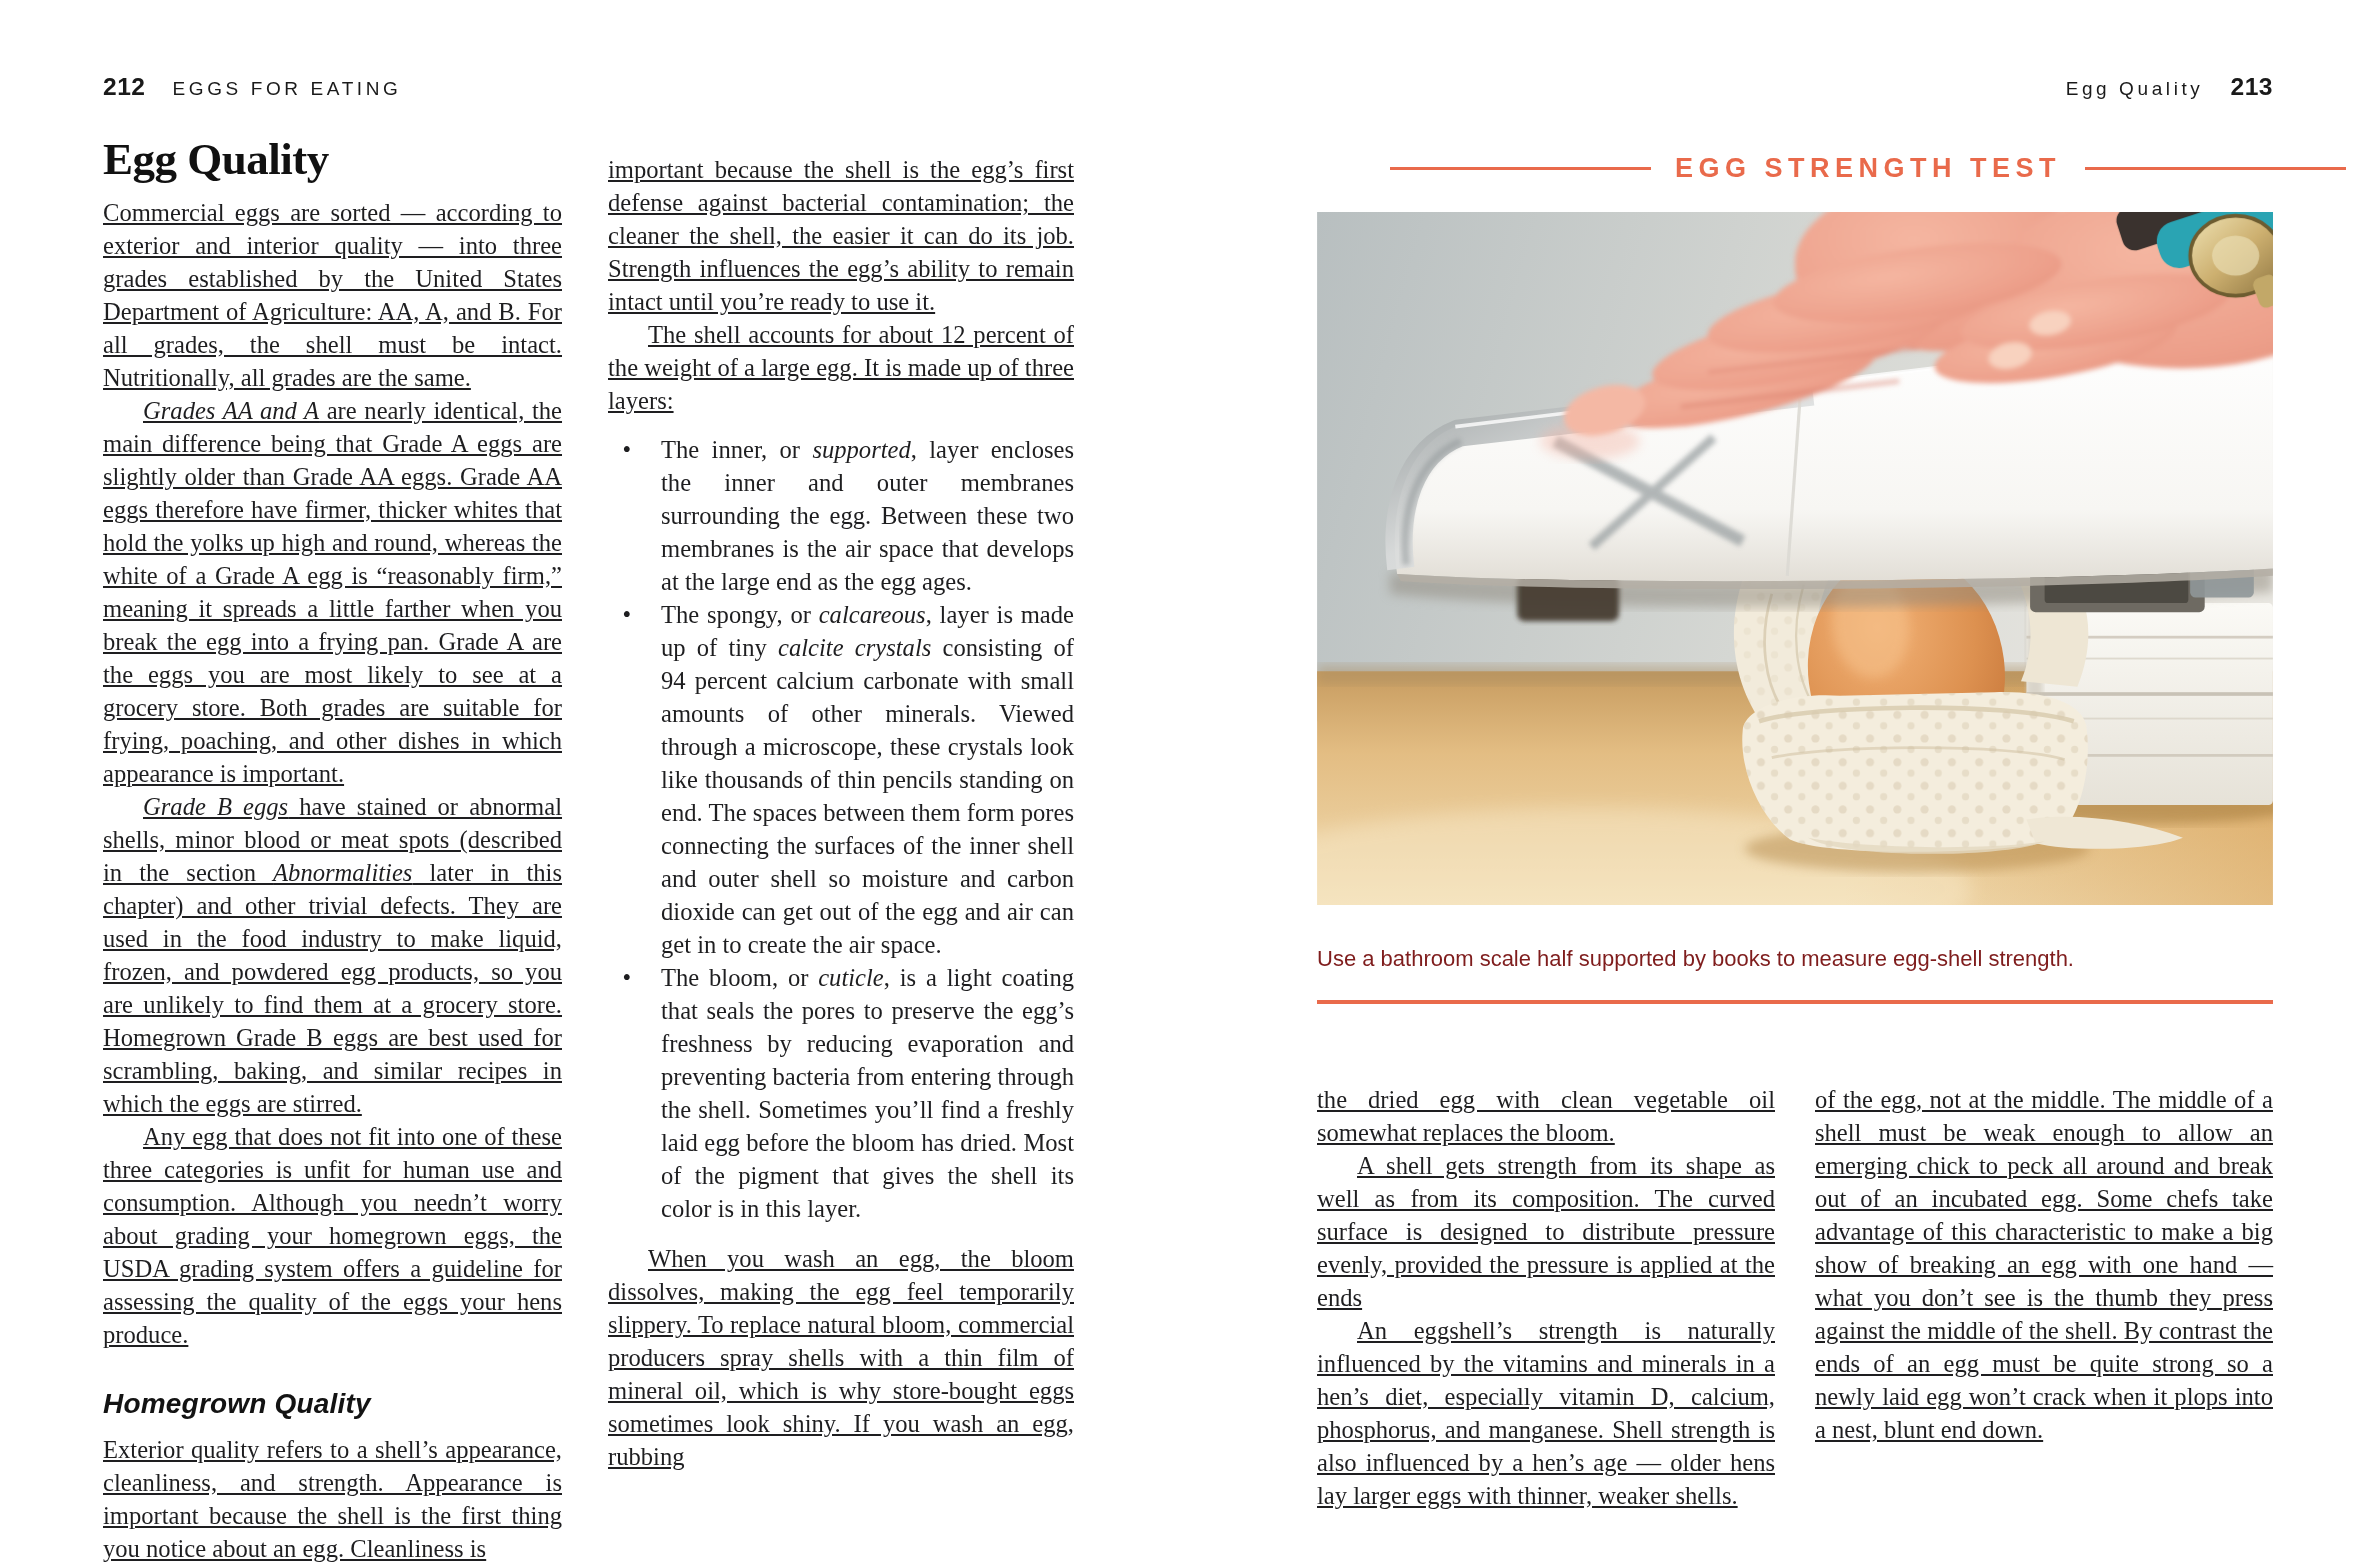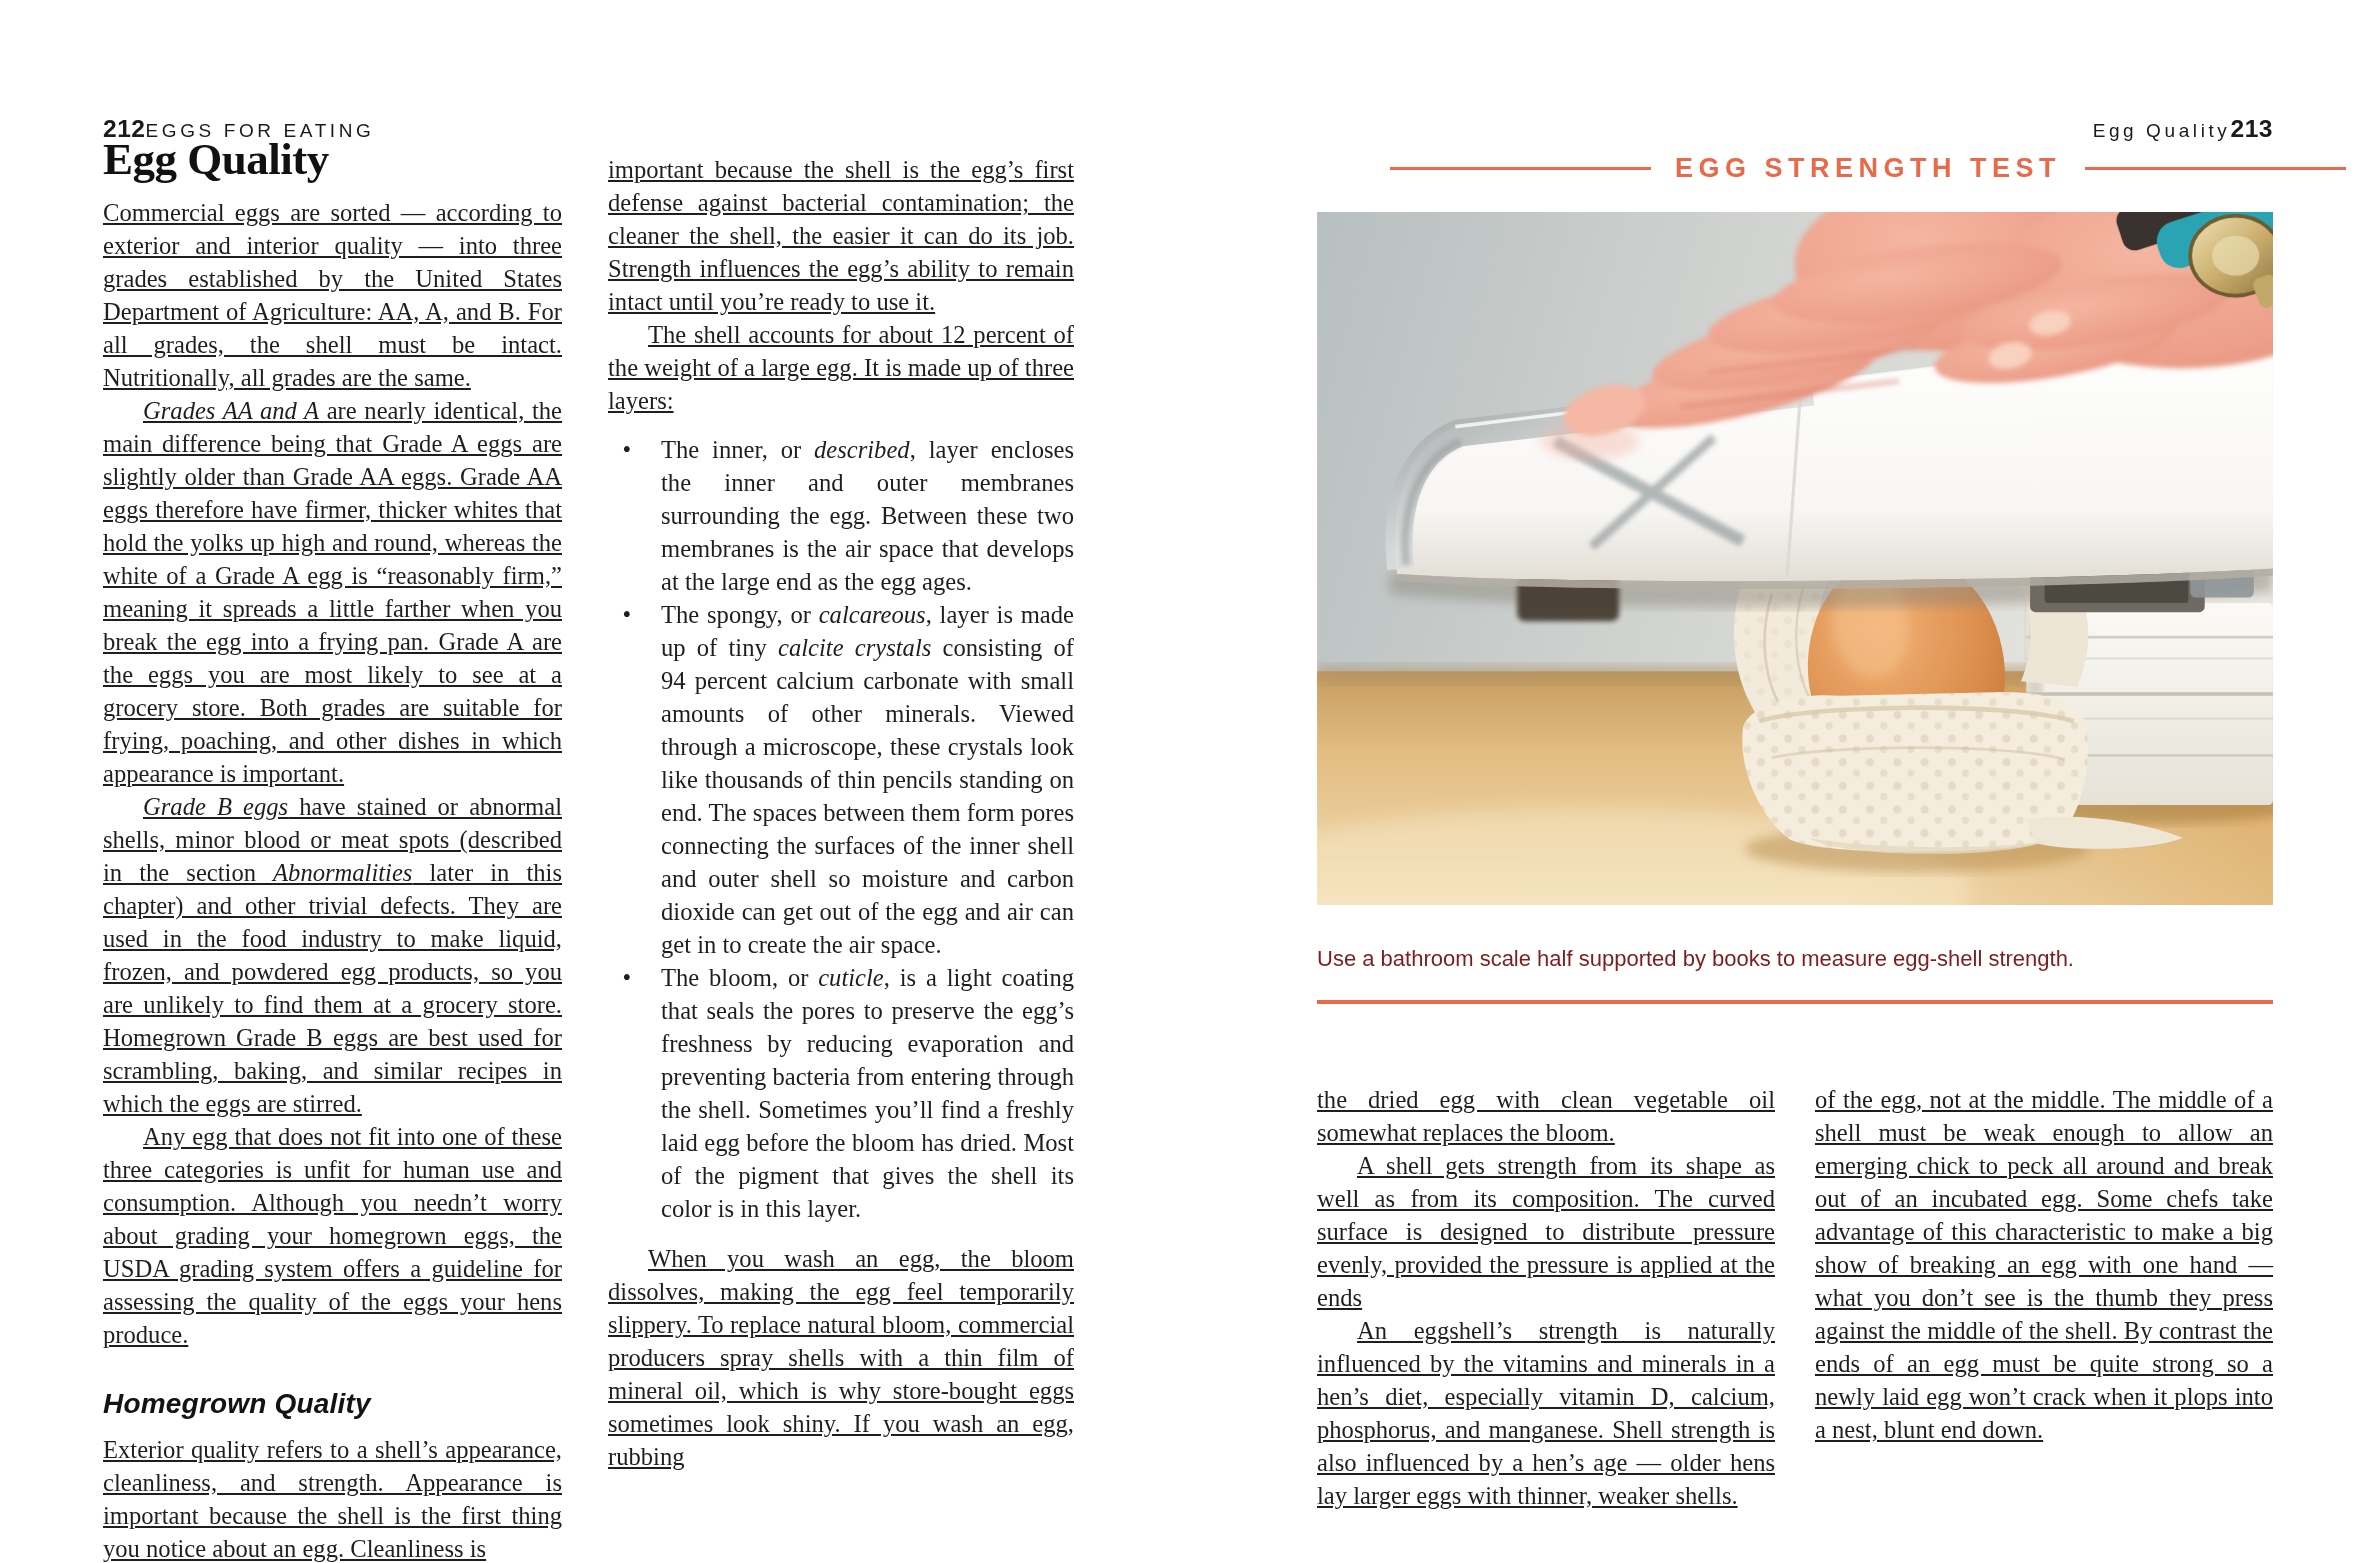--- a/index.html
+++ b/index.html
@@ -1,21 +1,21 @@
 <!DOCTYPE html>
 <html lang="en" style="font-size:14.6px"><head>
 <meta charset="utf-8">
 <style>
   html,body{margin:0;padding:0;}
   body{background:#ffffff;font-family:"Liberation Serif",serif;color:#1e1e20;}
   #page{position:relative;width:2366px;height:1563px;background:#ffffff;overflow:hidden;}
 
   
-  .runhead{position:absolute;top:73px;display:flex;align-items:baseline;
-           font-family:"Liberation Sans",sans-serif;color:#1a1a1a;margin-top:42px;}
+  .runhead{position:absolute;top:73px;display:flex;align-items:baseline;gap:27px;
+           font-family:"Liberation Sans",sans-serif;color:#1a1a1a;}
   .runhead .num{font-size:24.6px;font-weight:bold;letter-spacing:0.5px;}
   .runhead .label{font-size:19px;letter-spacing:3.6px;font-weight:400;}
   .runhead-right{right:93px;}
   .runhead-left{left:103px;}
 
   
   .col{position:absolute;font-size:24.6px;line-height:33px;text-align:justify;hyphens:auto;}
   .col p{margin:0;text-decoration:underline;}
   .col p.ind{text-indent:40px;}
   .chapter-title{font-size:45px;font-weight:bold;line-height:1.05;letter-spacing:-0.5px;
@@ -60,21 +60,21 @@
     <p class="ind"><em>Grade B eggs</em><span> have stained or abnormal shells, minor blood or meat spots (described in the section </span><em>Abnormalities</em><span> later in this chapter) and other trivial defects. They are used in the food industry to make liquid, frozen, and powdered egg products, so you are unlikely to find them at a grocery store. Homegrown Grade B eggs are best used for scrambling, baking, and similar recipes in which the eggs are stirred.</span></p>
     <p class="ind">Any egg that does not fit into one of these three categories is unfit for human use and consumption. Although you needn’t worry about grading your homegrown eggs, the USDA grading system offers a guideline for assessing the quality of the eggs your hens produce.</p>
     <h2 class="subhead">Homegrown Quality</h2>
     <p>Exterior quality refers to a shell’s appearance, cleanliness, and strength. Appearance is important because the shell is the first thing you notice about an egg. Cleanliness is</p>
   </div>
 
   <div class="col" id="col-l2">
     <p>important because the shell is the egg’s first defense against bacterial contamination; the cleaner the shell, the easier it can do its job. Strength influences the egg’s ability to remain intact until you’re ready to use it.</p>
     <p class="ind">The shell accounts for about 12 percent of the weight of a large egg. It is made up of three layers:</p>
     <ul class="bullets">
-      <li><span>The inner, or </span><em>described</em><span>, layer encloses the inner and outer membranes surrounding the egg. Between these two membranes is the air space that develops at the large end as the egg ages.</span></li>
+      <li><span>The inner, or </span><em>supported</em><span>, layer encloses the inner and outer membranes surrounding the egg. Between these two membranes is the air space that develops at the large end as the egg ages.</span></li>
       <li><span>The spongy, or </span><em>calcareous</em><span>, layer is made up of tiny </span><em>calcite crystals</em><span> consisting of 94 percent calcium carbonate with small amounts of other minerals. Viewed through a microscope, these crystals look like thousands of thin pencils standing on end. The spaces between them form pores connecting the surfaces of the inner shell and outer shell so moisture and carbon dioxide can get out of the egg and air can get in to create the air space.</span></li>
       <li><span>The bloom, or </span><em>cuticle</em><span>, is a light coating that seals the pores to preserve the egg’s freshness by reducing evaporation and preventing bacteria from entering through the shell. Sometimes you’ll find a freshly laid egg before the bloom has dried. Most of the pigment that gives the shell its color is in this layer.</span></li>
     </ul>
     <p class="ind">When you wash an egg, the bloom dissolves, making the egg feel temporarily slippery. To replace natural bloom, commercial producers spray shells with a thin film of mineral oil, which is why store-bought eggs sometimes look shiny. If you wash an egg, rubbing</p>
   </div>
 
   <div class="runhead runhead-right">
     <span class="label">Egg Quality</span>
     <span class="num">213</span>
   </div>

